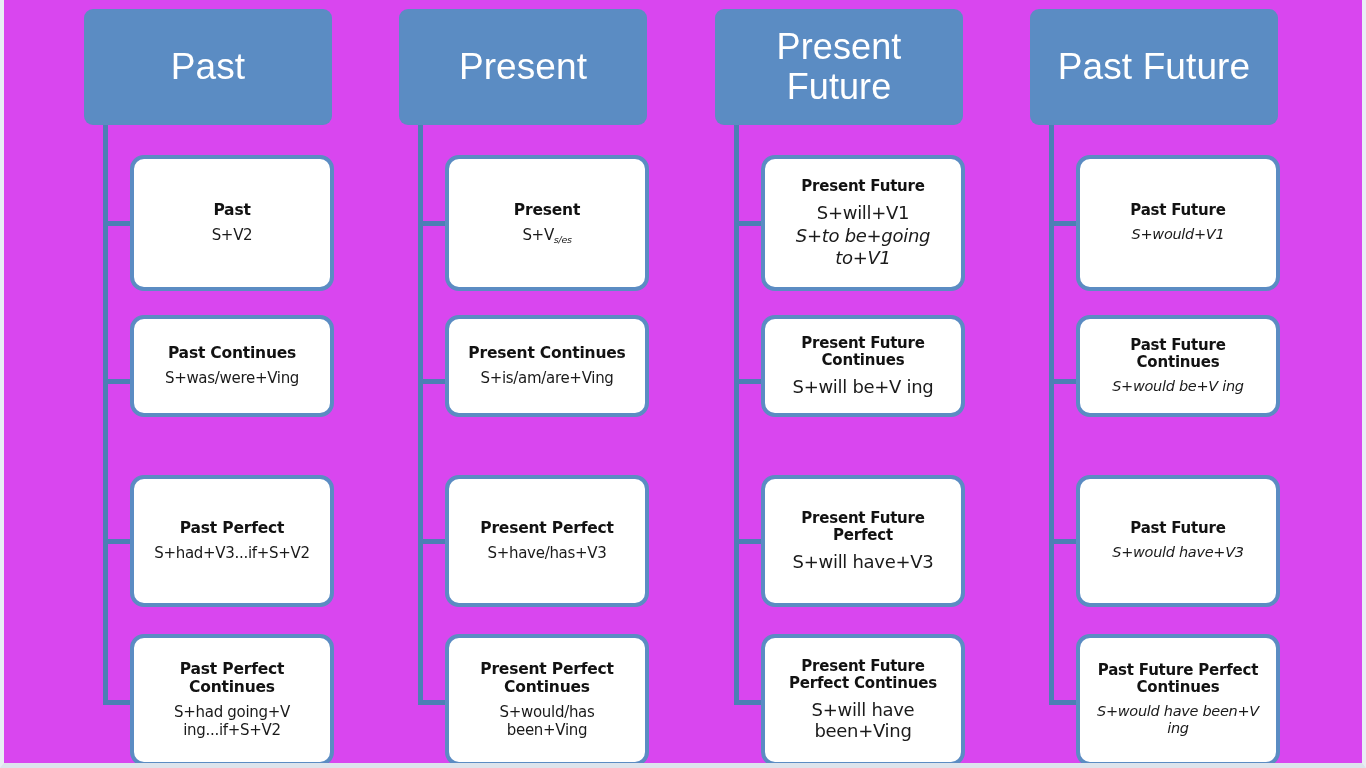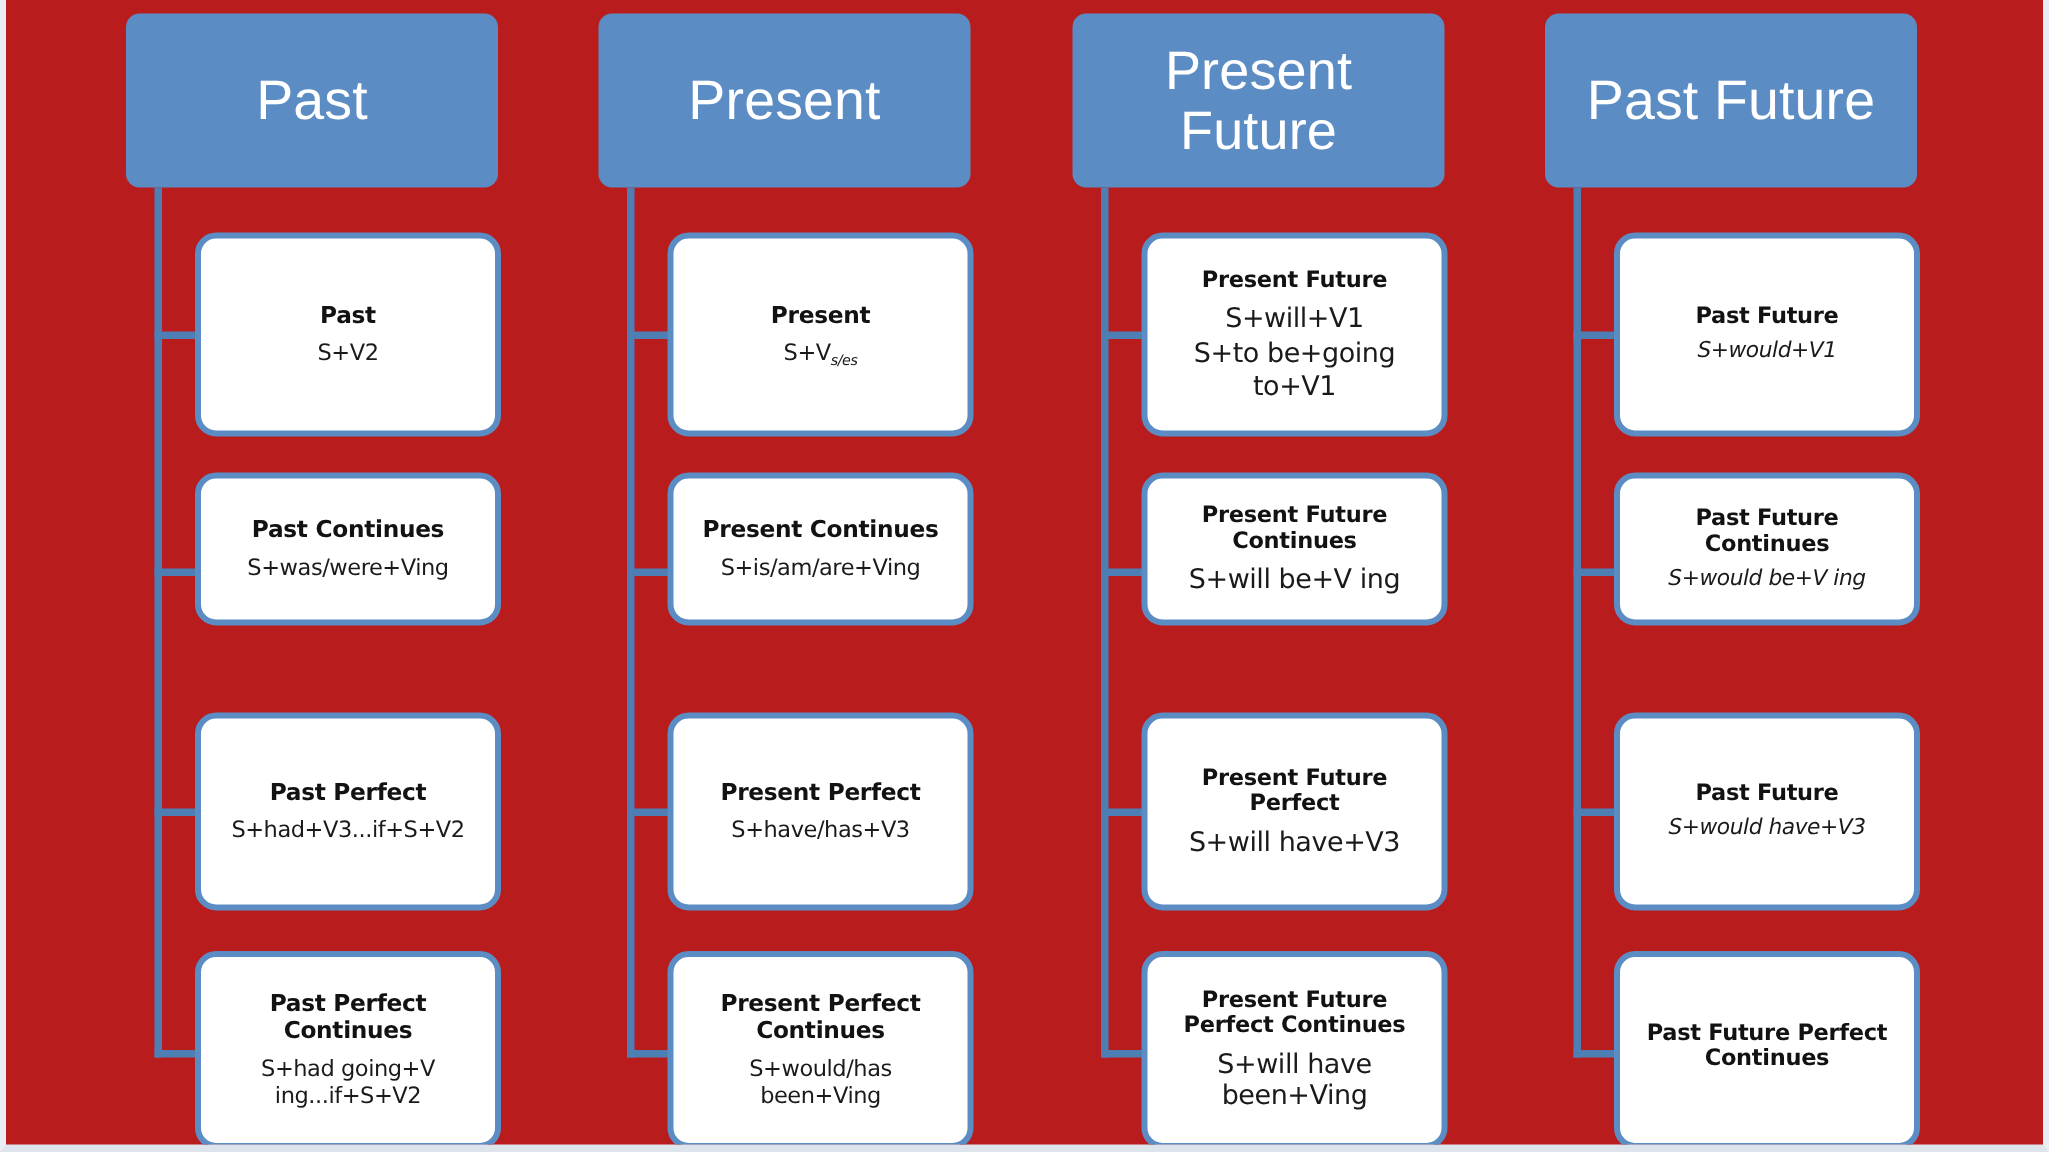--- a/index.html
+++ b/index.html
@@ -11,21 +11,21 @@
     width: 1366px;
     height: 768px;
     overflow: hidden;
     font-family: "Liberation Sans", sans-serif;
   }
 
   #canvas {
     position: relative;
     width: 1366px;
     height: 768px;
-    background: #b91c1c;
+    background: #d946ef;
     box-sizing: border-box;
     border-left: 4px solid #e9eef4;
     border-right: 4px solid #e9eef4;
     border-bottom: 5px solid #dde4ec;
     overflow: hidden;
   }
 
   
   .column {
     position: absolute;
@@ -100,21 +100,21 @@
     white-space: pre-line;
   }
   .node .formula {
     font-family: "DejaVu Sans", sans-serif;
     font-size: 15px;
     color: #1a1a1a;
     line-height: 1.2;
     letter-spacing: -0.3px;
     white-space: pre-line;
   }
-  .node .formula + .formula { margin-top: 2px; }
+  .node .formula + .formula { margin-top: 2px; font-style: italic; }
   .node .formula sub {
     font-size: 9.5px;
     vertical-align: baseline;
     position: relative;
     top: 3px;
     font-style: italic;
   }
 
   
   .col-pf .node .title { font-size: 15px; }
@@ -237,16 +237,18 @@
 Continues</div>
       <div class="formula">S+would be+V ing</div>
     </div>
     <div class="node row2">
       <div class="title">Past Future</div>
       <div class="formula">S+would have+V3</div>
     </div>
     <div class="node row3">
       <div class="title">Past Future Perfect
 Continues</div>
+      <div class="formula">S+would have been+V
+ing</div>
     </div>
   </div>
 
 </div>
 
 </body></html>

